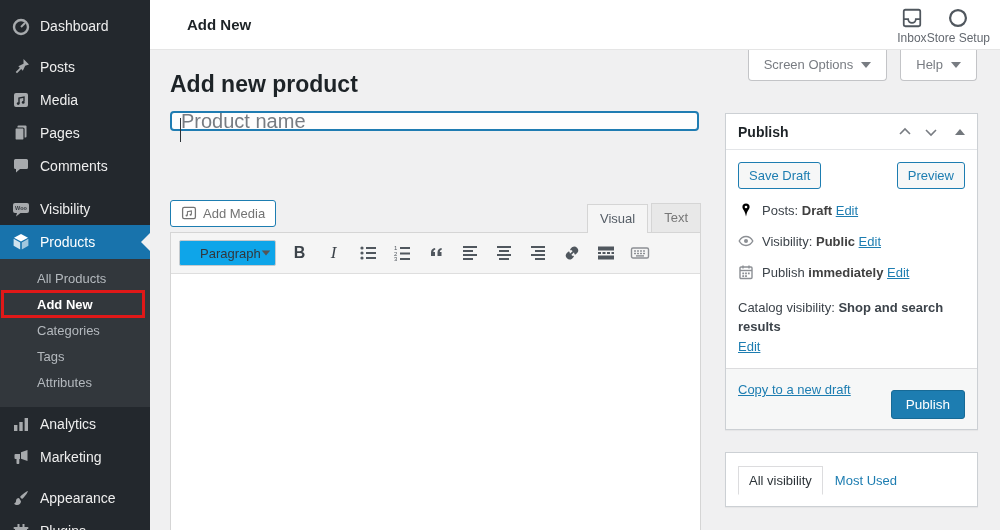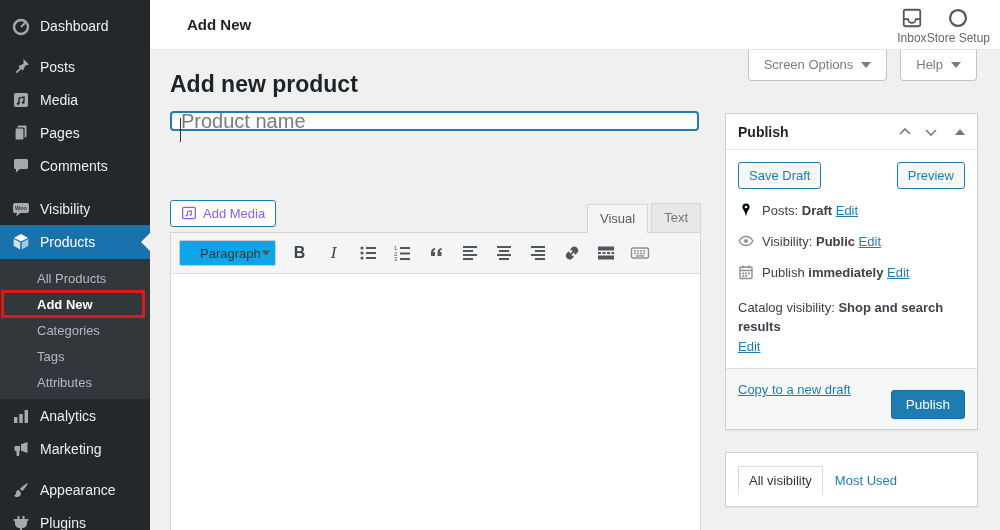--- a/index.html
+++ b/index.html
@@ -13,21 +13,21 @@
   .mi .ic { width:20px; height:20px; color:#a7aaad; flex:0 0 20px; display:flex; align-items:center; }
   .mi .ic svg { width:20px; height:20px; fill:currentColor; }
   .mi .lbl { color:#eeeeee; font-size:14px; }
   .mi.first { margin-top:9px; }
   .mi.gap { margin-top:8px; }
   .mi.gap10 { margin-top:10px; }
   .mi.active { background:#1873ac; position:relative; height:34px; }
   .mi.active .ic, .mi.active .lbl { color:#fff; }
   .mi.active::after { content:""; position:absolute; right:0; top:50%; margin-top:-9px;
       border-top:9px solid transparent; border-bottom:9px solid transparent; border-right:9px solid #f0f0f1; }
-  .submenu { background:#32373c; padding:6px 0 4px 0; }
+  .submenu { background:#32373c; padding:6px 0 12px 0; }
   .smi { display:flex; align-items:center; height:26px; padding-left:37px; font-size:13px; color:#b4b9be; cursor:pointer; }
   .smi.current { color:#fff; font-weight:bold; }
   .annotation-box { position:absolute; left:1px; top:290px; width:144px; height:28px; border:3px solid #e01818; z-index:9; pointer-events:none; }
 
   
   .topbar { position:absolute; left:150px; top:0; right:0; height:50px; background:#fff; border-bottom:1px solid #e5e5e5; z-index:3; }
   .topbar-title { position:absolute; left:37px; top:16px; font-size:15px; font-weight:bold; color:#1d2327; }
   .topbar-actions { position:absolute; right:10px; top:7px; display:flex; }
   .tb-act { display:flex; flex-direction:column; align-items:center; cursor:pointer; }
   .tb-act .aicon { width:22px; height:22px; color:#50575e; }
@@ -46,21 +46,21 @@
 
   .title-input-wrap { position:absolute; left:20px; top:61px; width:529px; height:20px; }
   .title-input { width:100%; height:100%; border:2px solid #1f7cb2; border-radius:4px; background:#fdfdfd;
       font-size:20px; padding:0 9px; color:#2c3338; font-family:"Liberation Sans", sans-serif; outline:none; }
   .title-input::placeholder { color:#777c82; }
   .caret { position:absolute; left:10px; top:7px; width:1px; height:24px; background:#2c3338; }
 
   
   .editor-wrap { position:absolute; left:20px; top:146px; width:531px; }
   .media-row { display:flex; justify-content:space-between; align-items:flex-end; height:36px; }
-  .add-media-btn { display:flex; align-items:center; gap:6px; background:#fff; border:1px solid #1d7db1; color:#8b5cf6;
+  .add-media-btn { display:flex; align-items:center; gap:6px; background:#fff; border:1px solid #1d7db1; color:#737373;
       border-radius:3px; padding:4px 10px 5px; font-size:13px; cursor:pointer; margin-bottom:5px; }
   .add-media-btn svg { width:16px; height:16px; fill:currentColor; }
   .ed-tabs { display:flex; align-items:flex-end; }
   .ed-tab { font-size:13px; padding:6px 12px 7px; cursor:pointer; }
   .ed-tab.active { background:#f5f5f5; border:1px solid #d5d5d5; border-bottom:none; color:#555d66; position:relative; top:1px; z-index:2; }
   .ed-tab.inactive { background:#e8e8e8; border:1px solid #d5d5d5; border-bottom:none; color:#777; margin-left:3px; }
   .editor-box { border:1px solid #d5d5d5; background:#fff; }
   .ed-toolbar { background:#f5f5f5; border-bottom:1px solid #dedede; padding:7px 8px; display:flex; align-items:center; gap:13px; }
   .para-select { width:97px; height:26px; background:#0ea5e9; border:1px solid #c5cace; border-radius:2px; display:flex;
       align-items:center; justify-content:space-between; padding:0 20px; font-size:13px; color:#32373c; cursor:pointer; }

